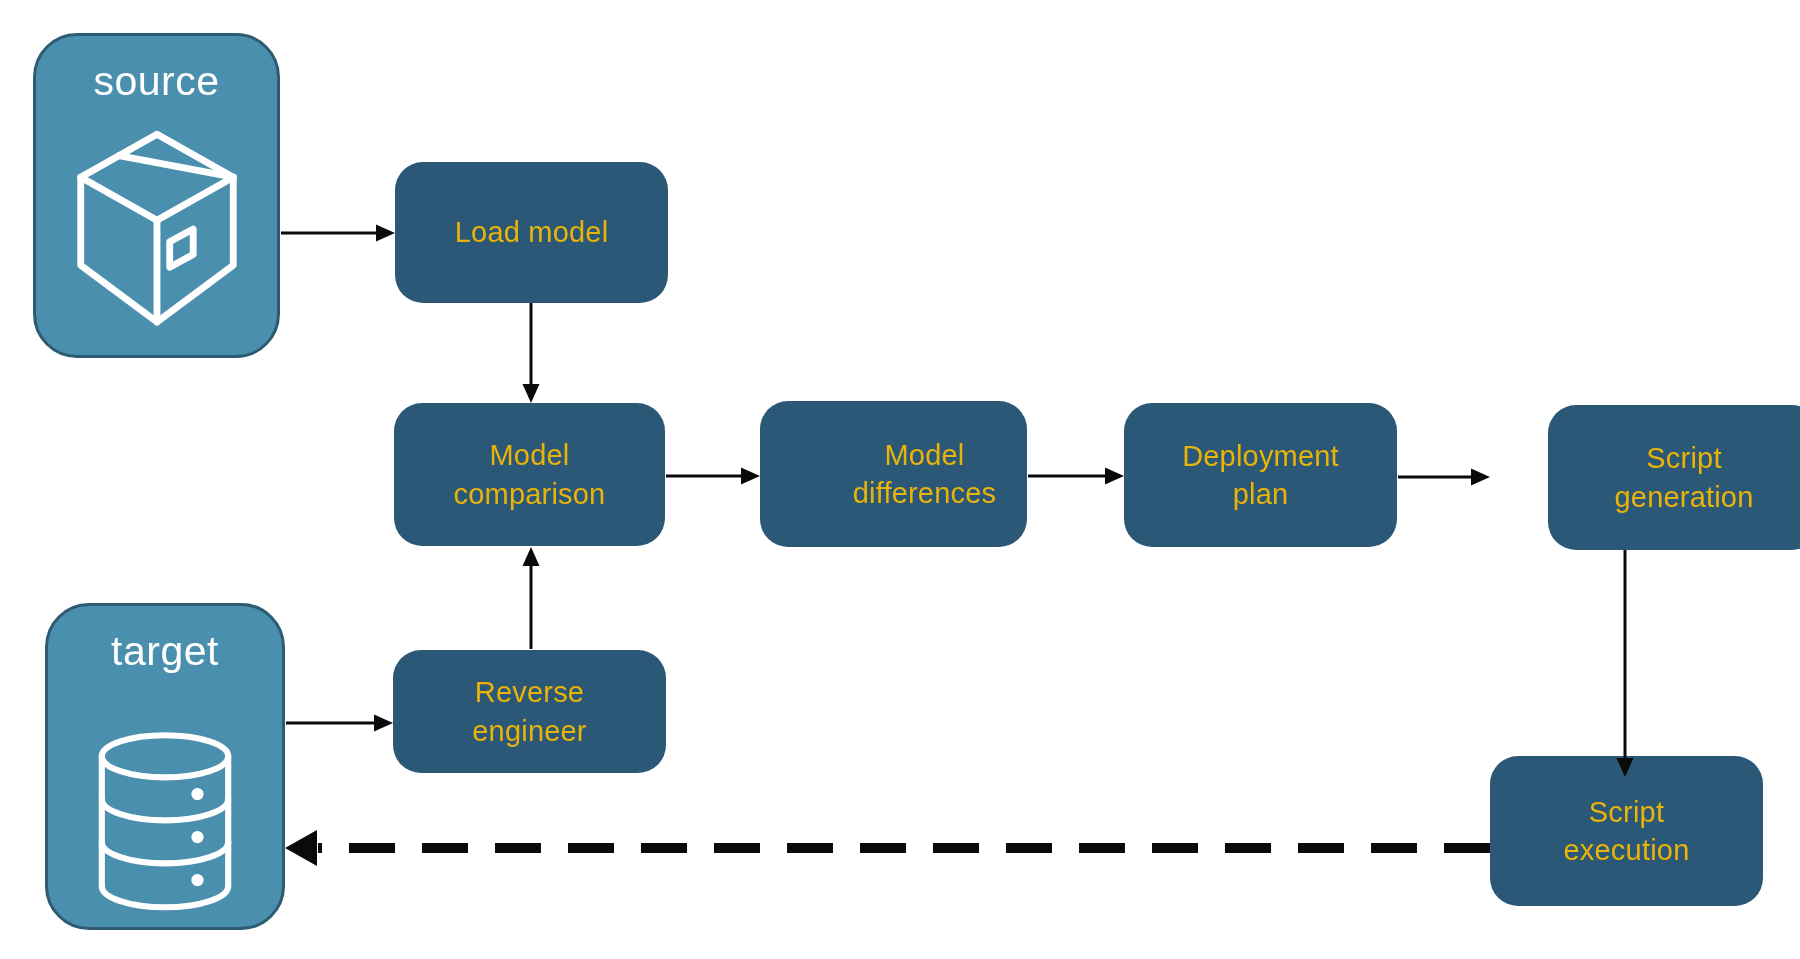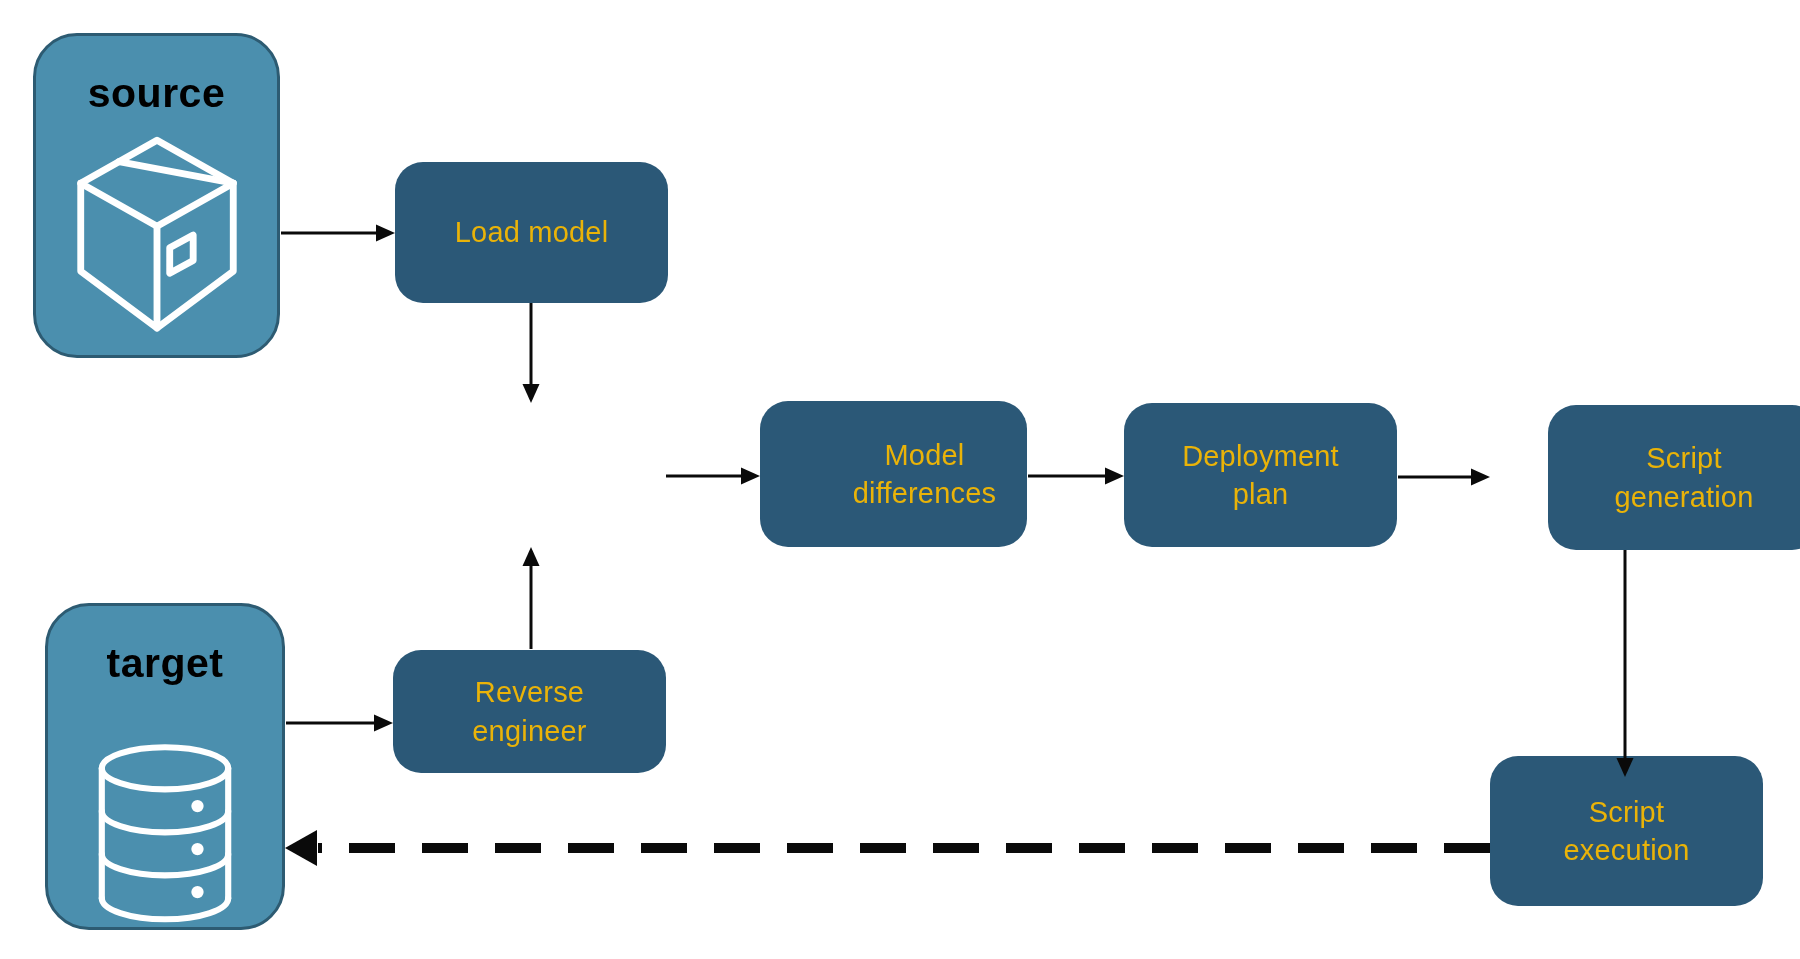--- a/index.html
+++ b/index.html
@@ -38,24 +38,24 @@
     position: absolute;
     background: #4b8fae;
     border: 3px solid #2d5b72;
     border-radius: 44px;
     box-sizing: border-box;
     display: flex;
     flex-direction: column;
     align-items: center;
   }
   .endpoint-label {
-    color: #000000;
+    color: #ffffff;
     font-size: 41px;
-    font-weight: 700;
-    margin-top: 34px;
+    font-weight: 400;
+    margin-top: 22px;
     letter-spacing: 0.5px;
   }
   .endpoint-icon {
     flex: 1;
     display: flex;
     align-items: center;
     justify-content: center;
     width: 100%;
   }
   .edges-layer {
@@ -99,20 +99,23 @@
         <circle cx="127" cy="122" r="7" fill="#ffffff" stroke="none"></circle>
         <circle cx="127" cy="171" r="7" fill="#ffffff" stroke="none"></circle>
       </svg>
     </div>
   </div>
 
   <div class="node" style="left:395px; top:162px; width:273px; height:141px;">
     <div class="node-label">Load model</div>
   </div>
 
+  <div class="node" style="left:394px; top:403px; width:271px; height:143px;">
+    <div class="node-label">Model comparison</div>
+  </div>
 
   <div class="node" style="left:760px; top:401px; width:267px; height:146px;justify-content:flex-end;">
     <div class="node-label">Model differences</div>
   </div>
 
   <div class="node" style="left:1124px; top:403px; width:273px; height:144px;">
     <div class="node-label">Deployment plan</div>
   </div>
 
   <div class="node" style="left:1548px; top:405px; width:272px; height:145px;">

